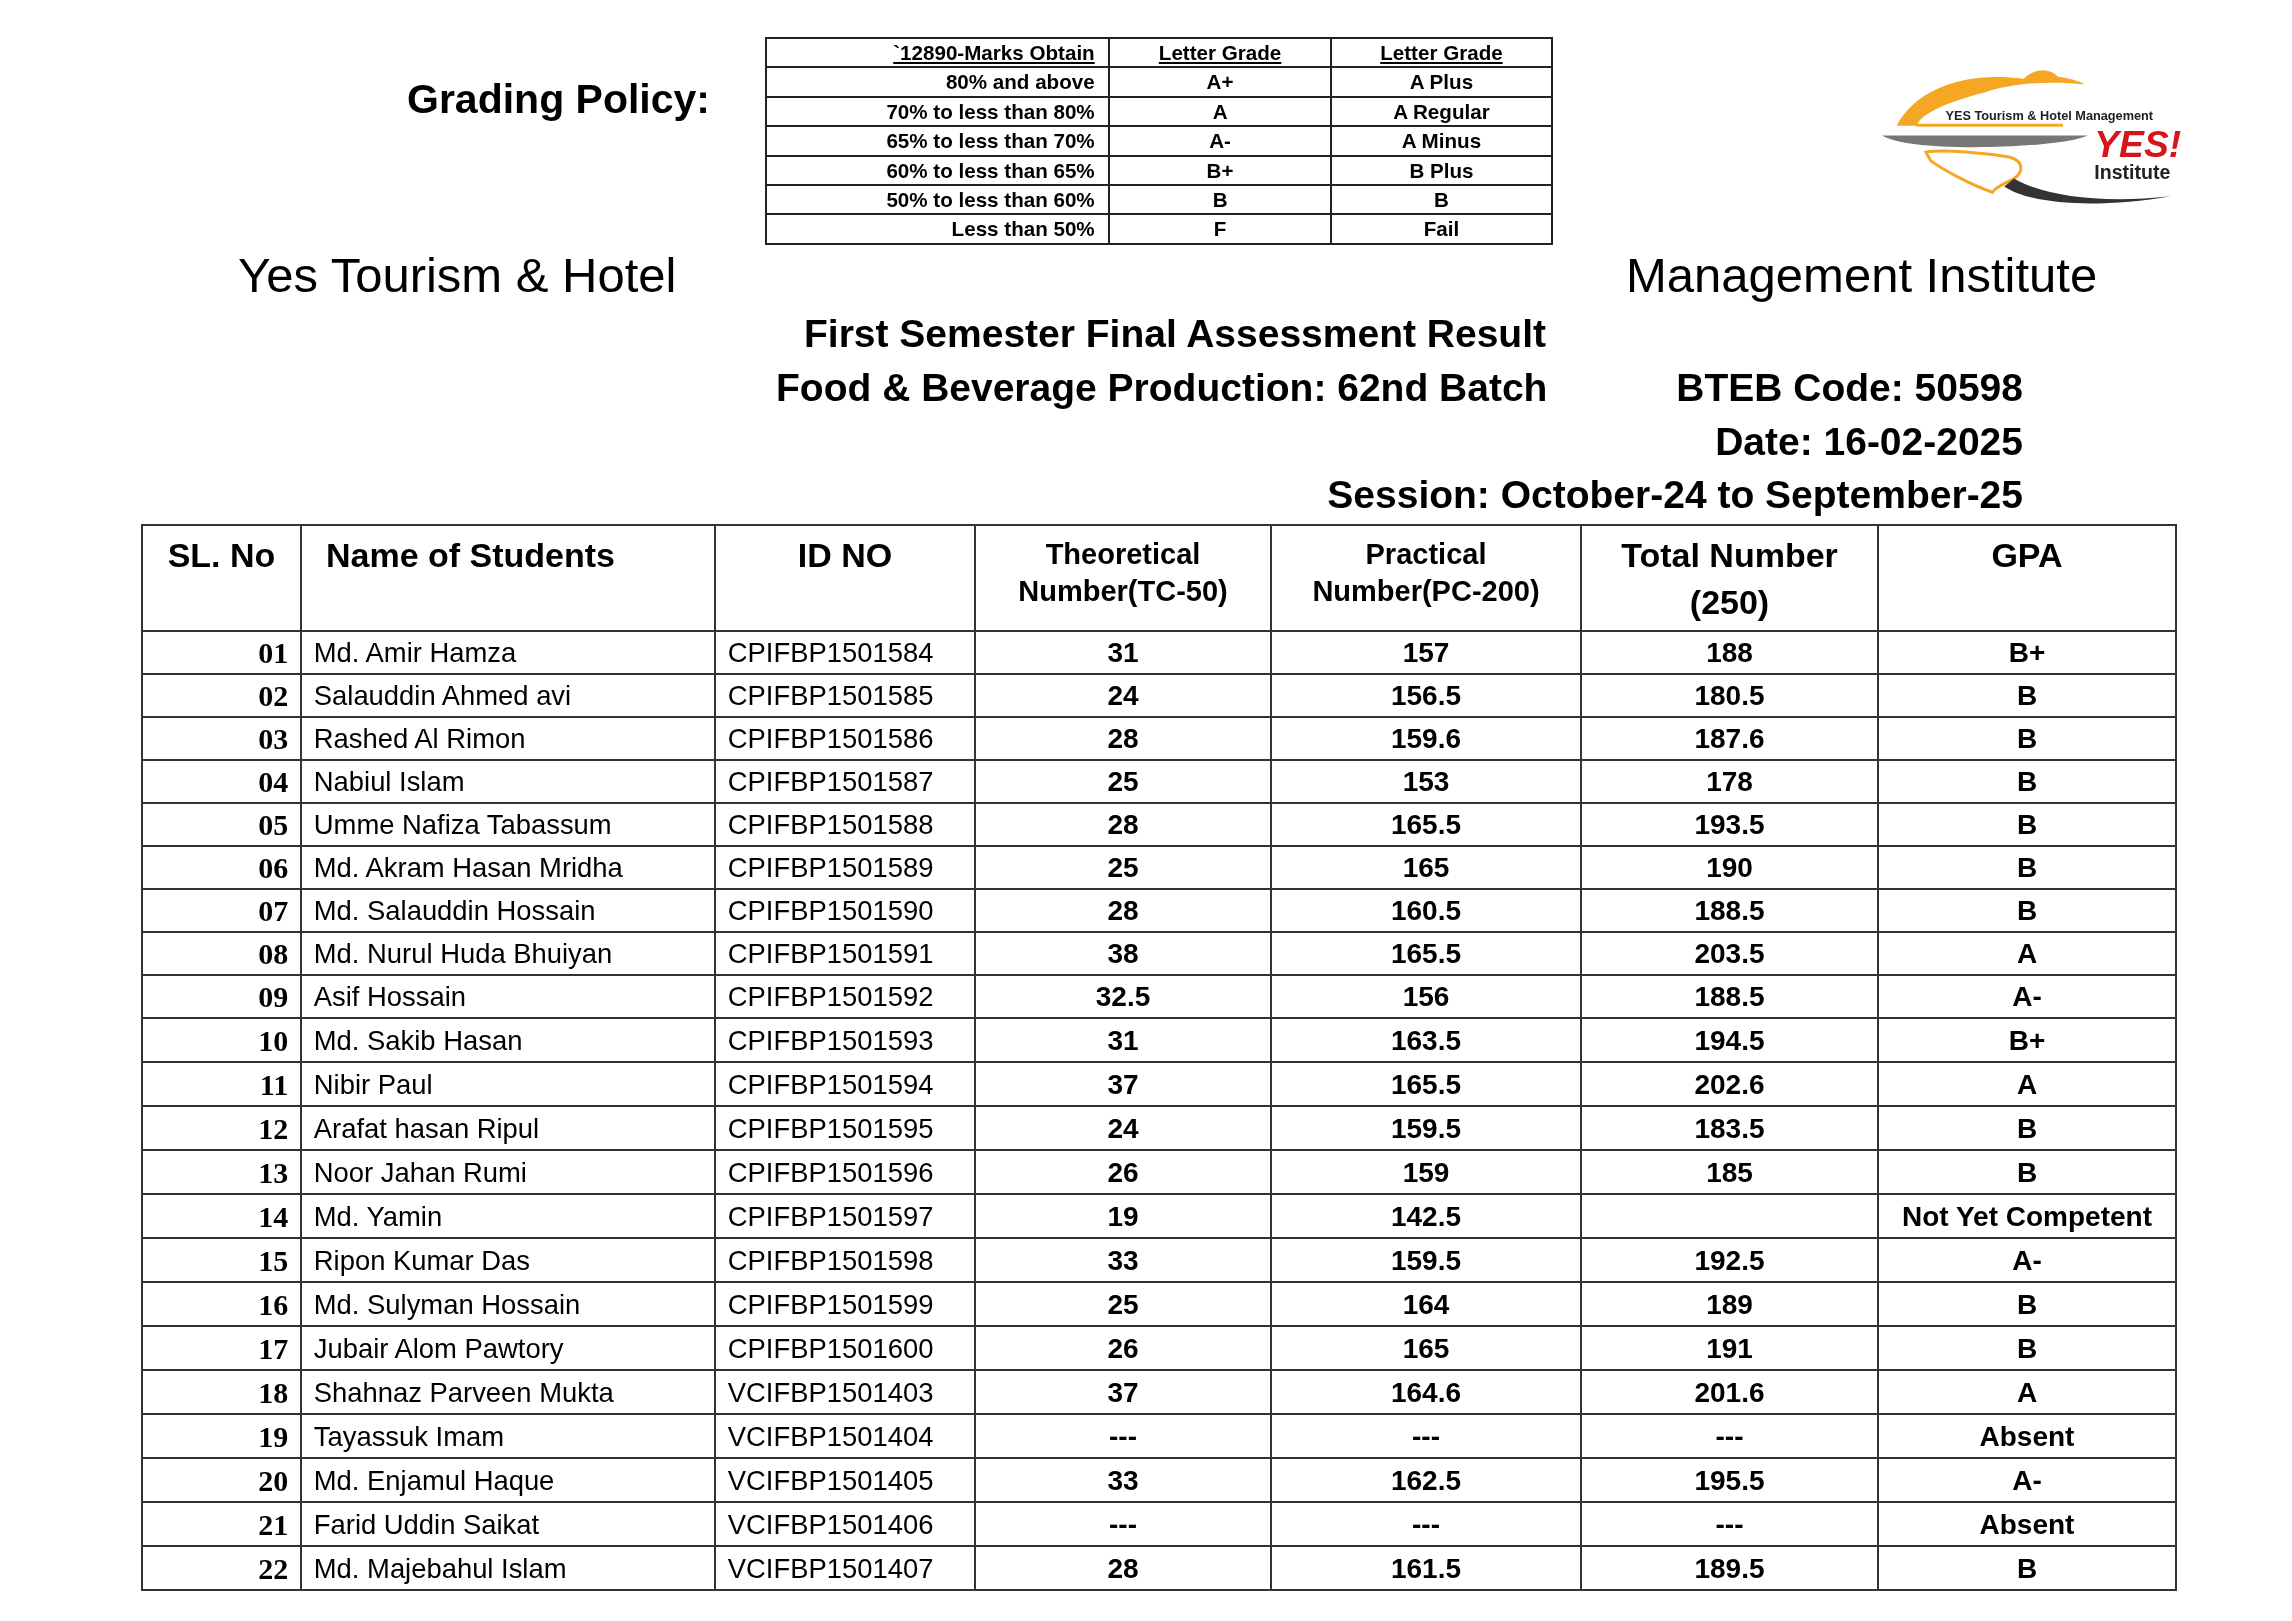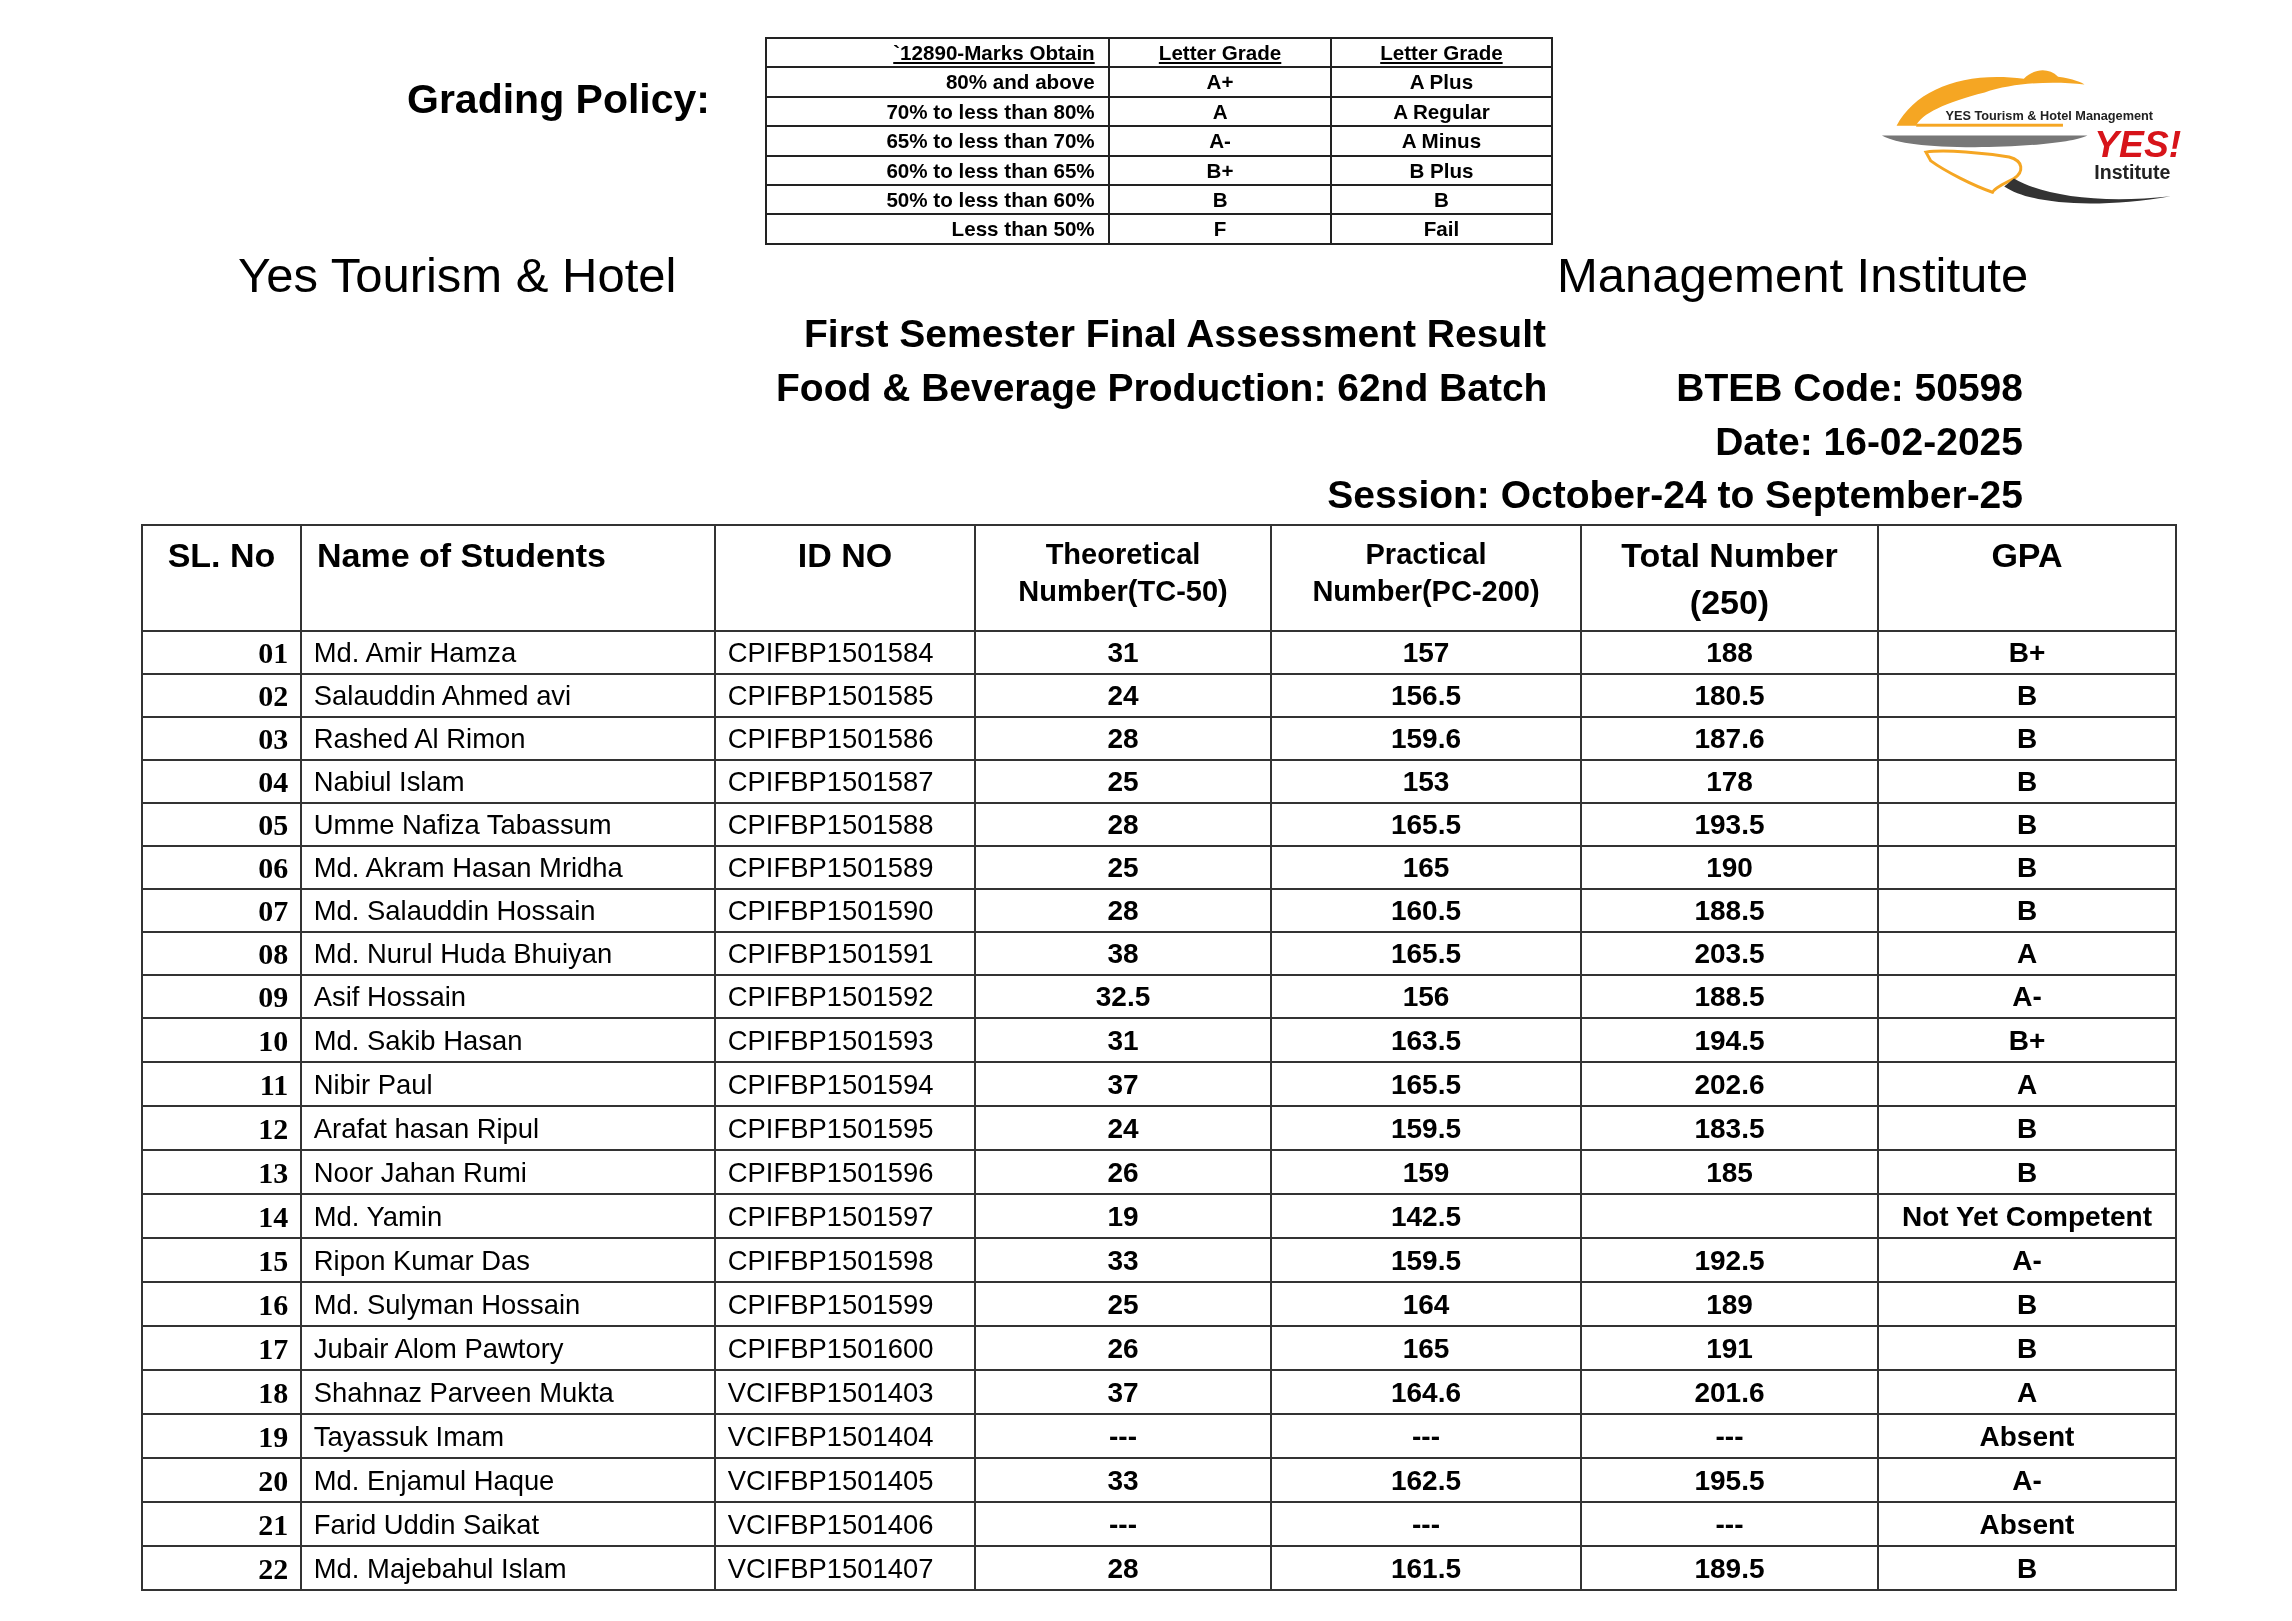--- a/index.html
+++ b/index.html
@@ -14,36 +14,36 @@
   table.grading td { border:2px solid #222; height:27.4px; padding:0 13.7px; line-height:27.4px; }
   table.grading td.c1 { width:314px; text-align:right; }
   table.grading td.c2 { width:192px; text-align:center; }
   table.grading td.c3 { width:192px; text-align:center; }
   table.grading tr.head td { text-decoration:underline; }
 
   #logo { left:1877px; top:59px; width:323px; height:152px; }
 
   .title-big { font-size:49px; font-weight:normal; white-space:nowrap; }
   #inst-left { left:238px; top:247px; }
-  #inst-right { left:1557px; top:247px; }
+  #inst-right { left:1626px; top:247px; }
   .sub { font-size:39px; font-weight:bold; white-space:nowrap; }
   #sem-title { left:804px; top:312px; }
   #batch-title { left:776px; top:366px; }
   .right-info { right:270px; text-align:right; }
   #bteb { top:366px; }
   #date { top:420px; }
   #session { top:473px; }
 
   table.results { position:absolute; left:141px; top:524px; border-collapse:collapse;
                   table-layout:fixed; width:2033px; }
   table.results th, table.results td { border:2px solid #333; }
   table.results th { font-weight:bold; vertical-align:top; height:94px; padding:5.9px 3.9px 0; }
   table.results th.big { font-size:34px; line-height:47px; }
   table.results th.small { font-size:29px; line-height:37px; padding-top:10px; }
-  table.results th.left { text-align:left; padding-left:15px; }
+  table.results th.left { text-align:left; padding-left:24px; }
   table.results td { height:41px; font-size:28px; padding:0 11.8px; line-height:39px; }
   table.results td.sl { text-align:right; font-family:"Liberation Serif", "DejaVu Serif", serif; font-weight:bold; font-size:30px; }
   table.results td.name, table.results td.id { text-align:left; font-size:27.4px; }
   table.results td.num { text-align:center; font-weight:bold; }
   table.results tr.tall td { height:42px; }
 </style>
 </head>
 <body>
 
 <div class="abs" id="grading-label">Grading Policy:</div>

